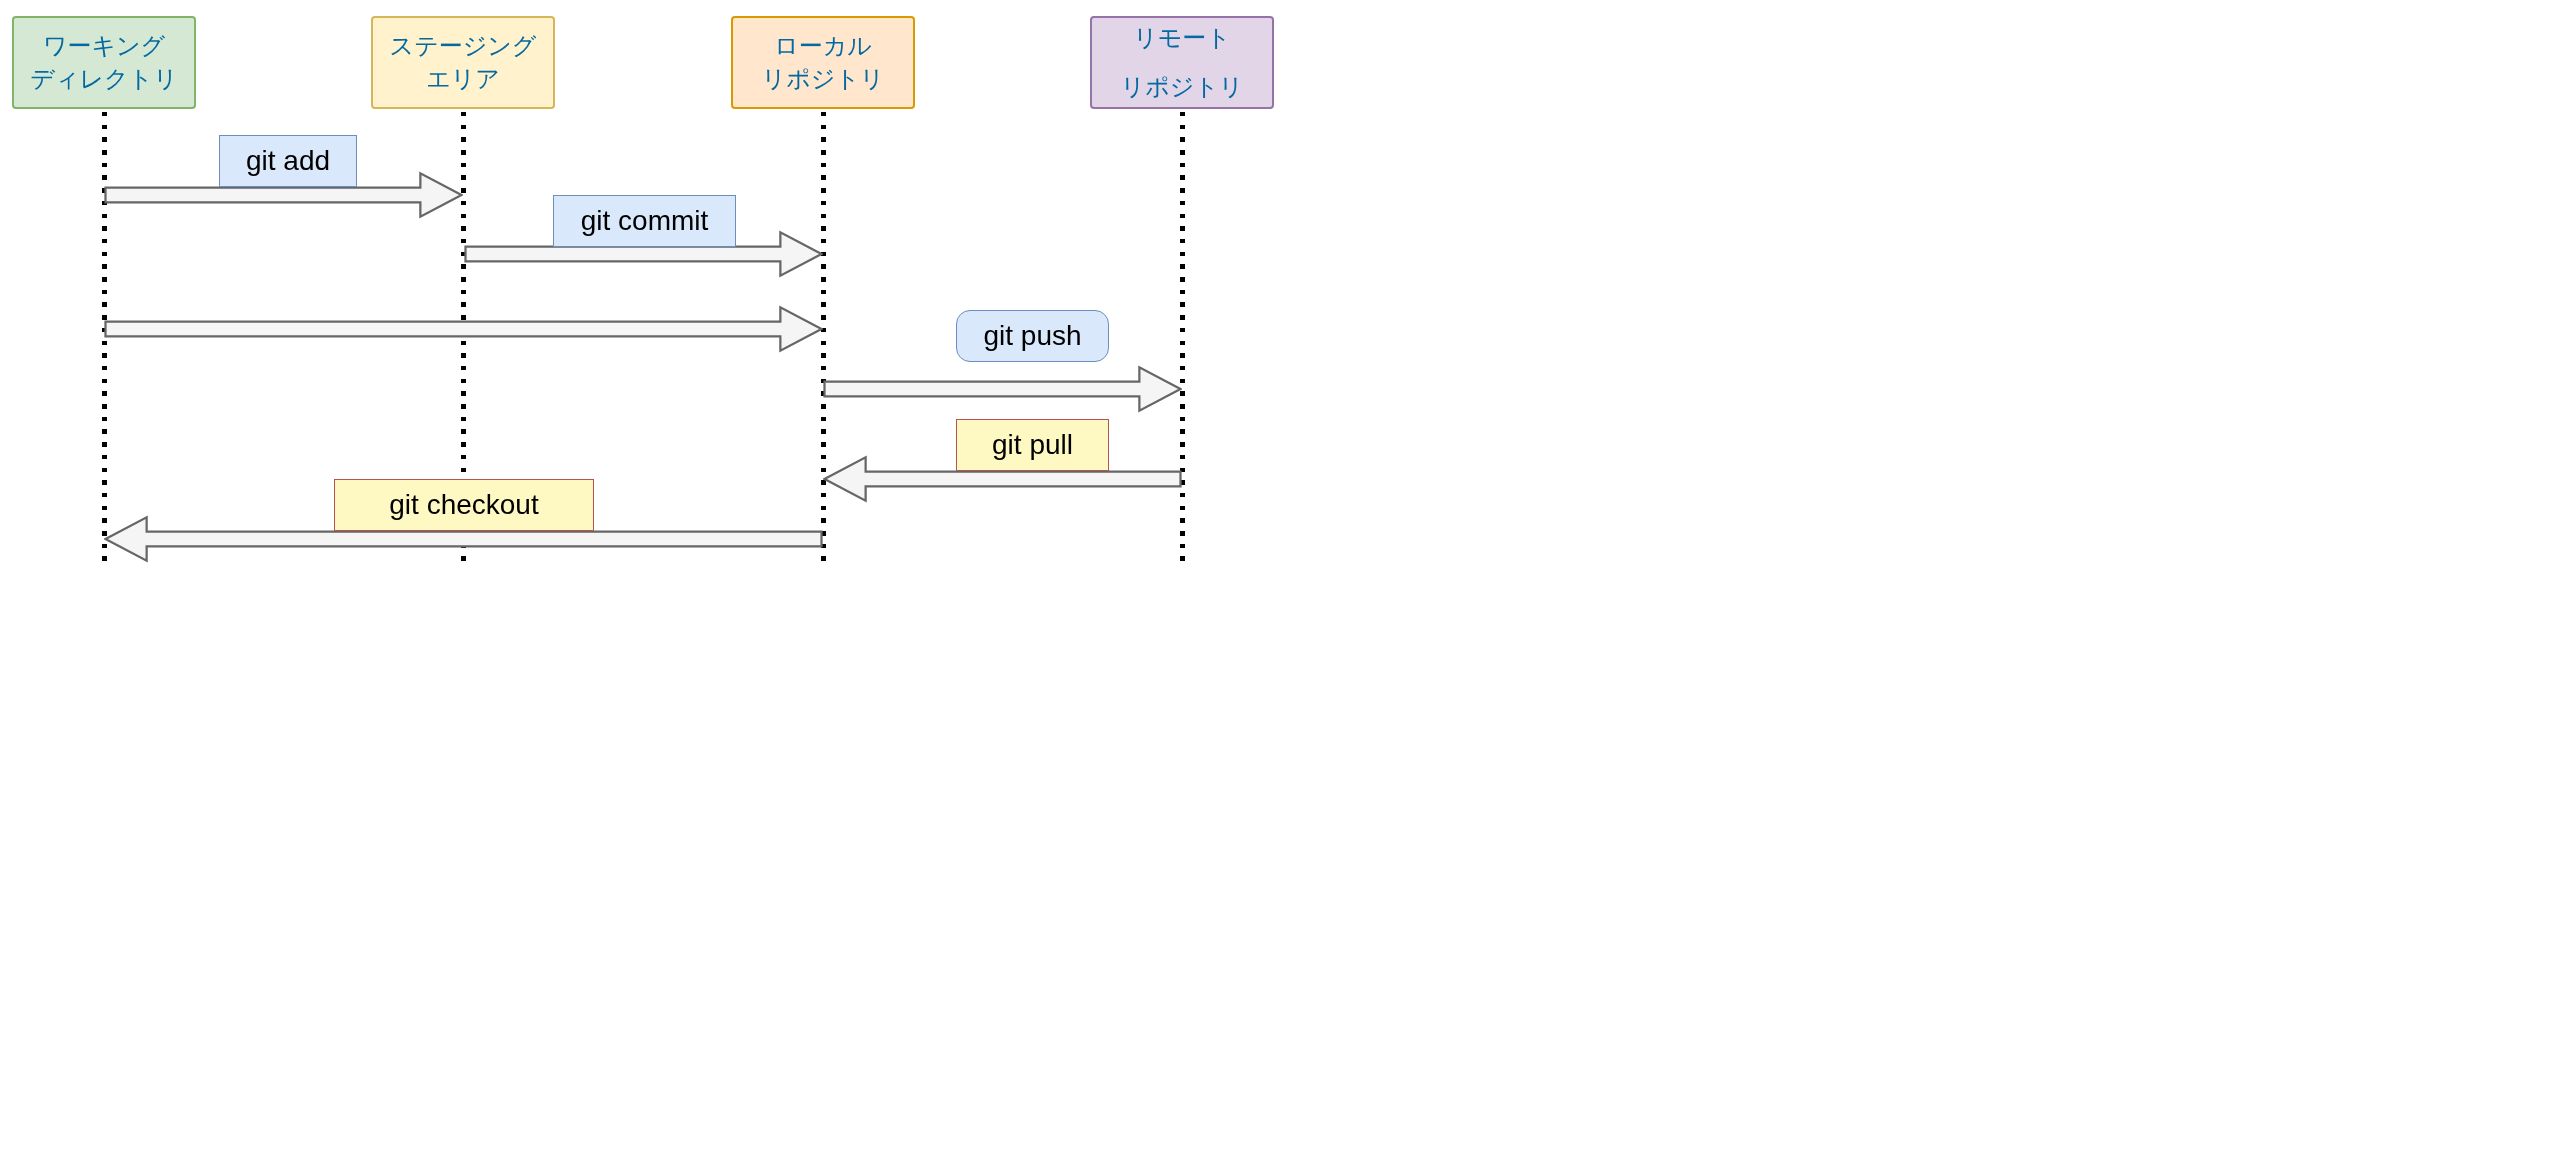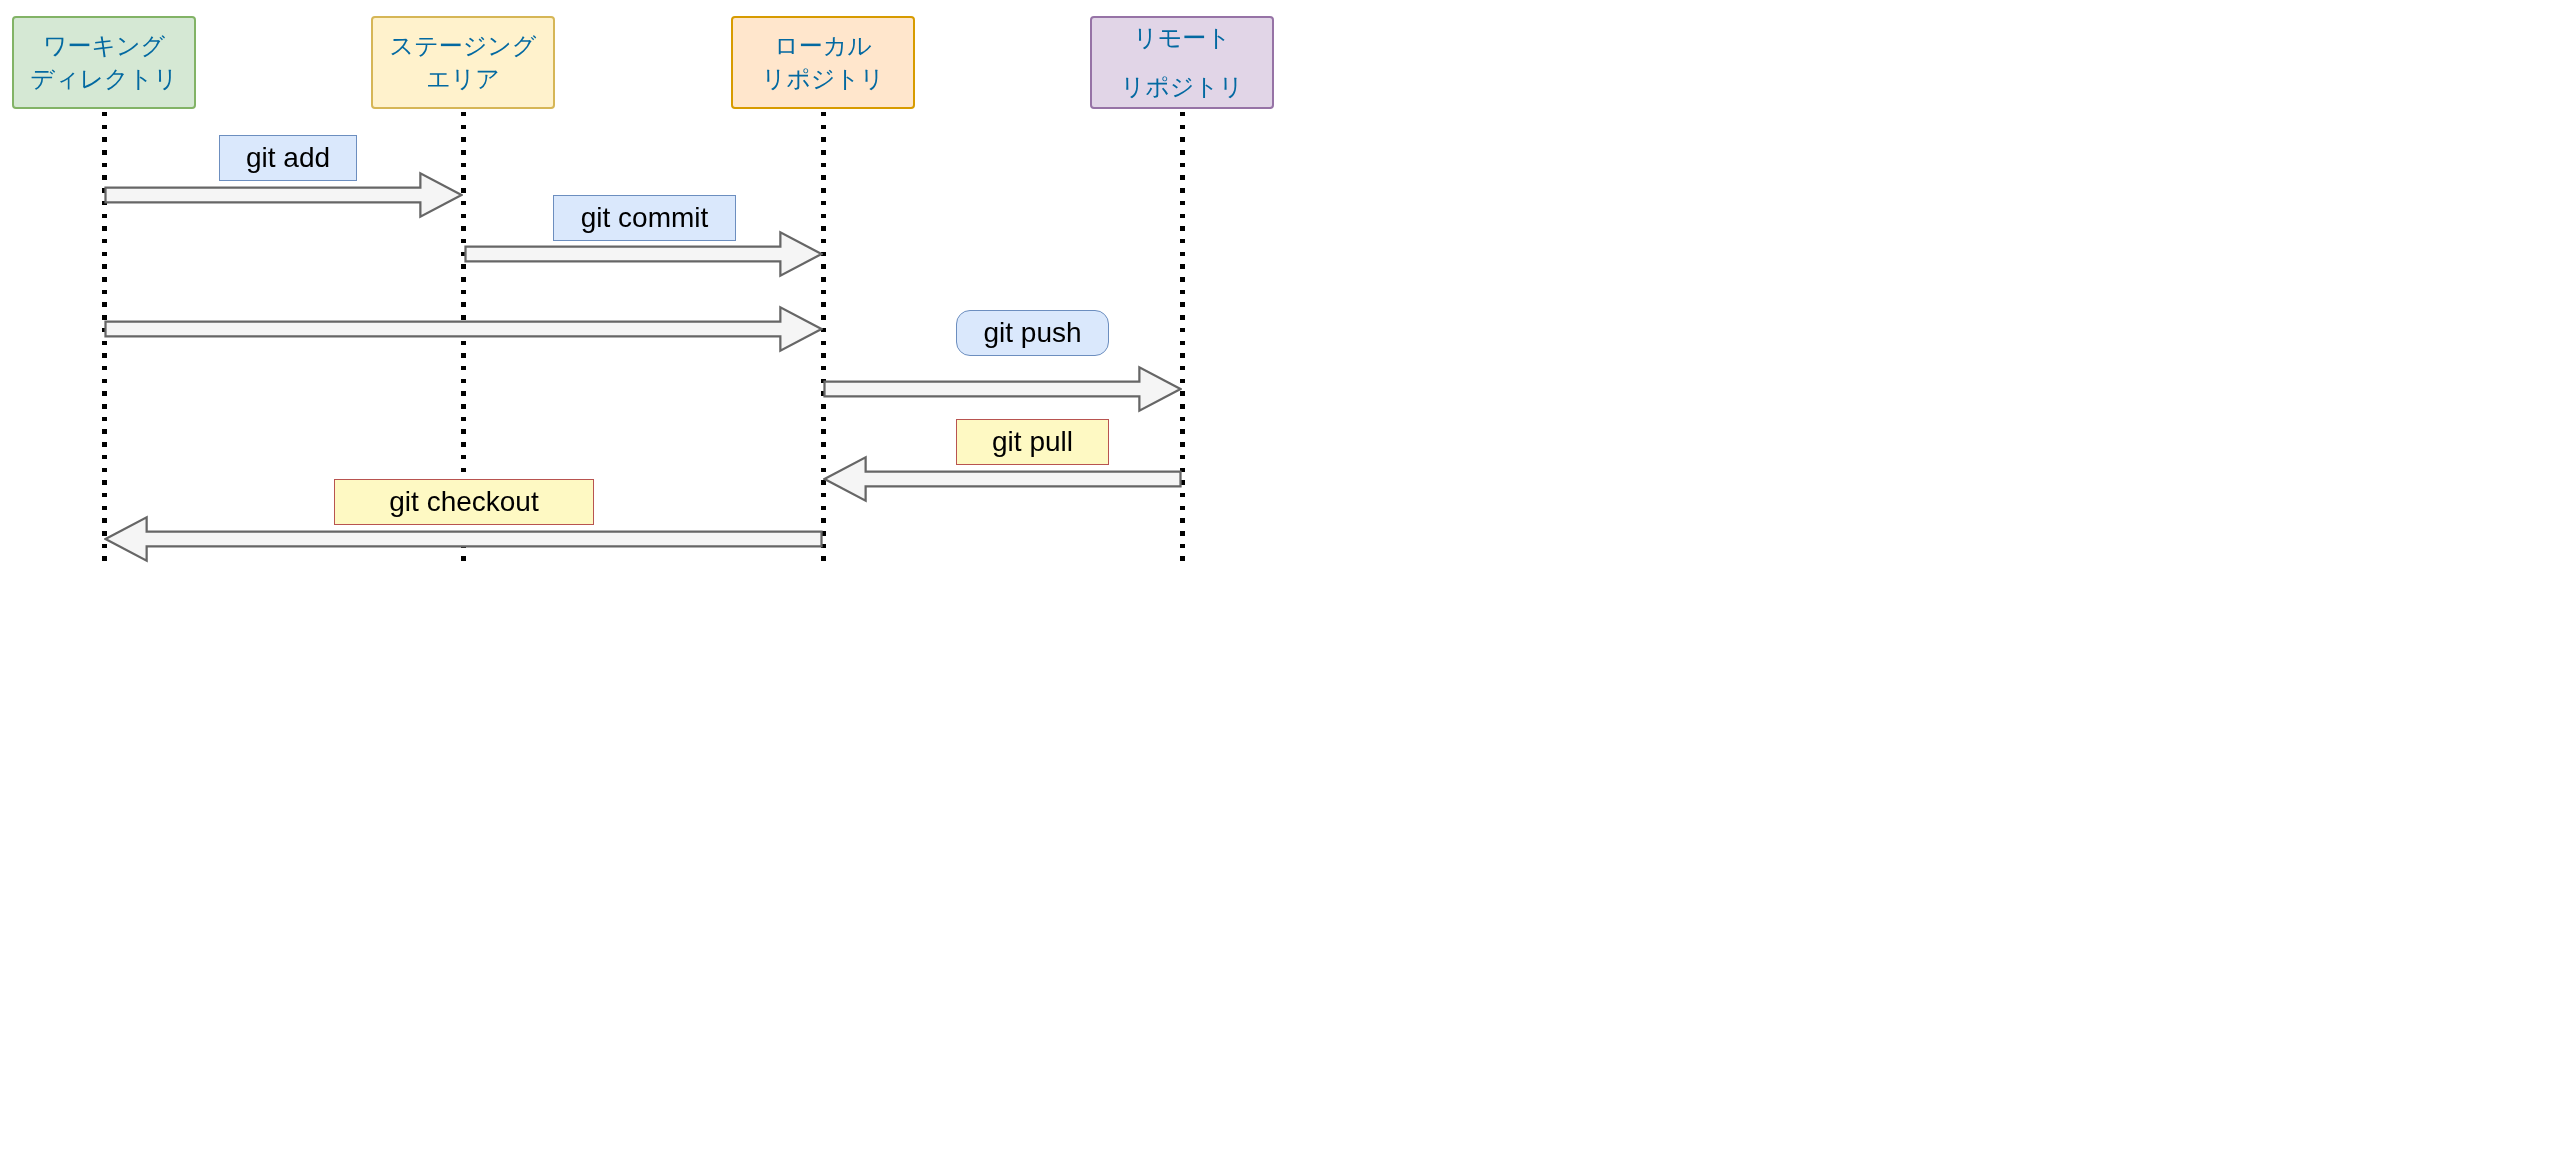--- a/index.html
+++ b/index.html
@@ -24,21 +24,21 @@
   
   .lifeline{
     position:absolute;top:112px;width:4.5px;height:455px;
     background:repeating-linear-gradient(to bottom,#000000 0px,#000000 4.5px,transparent 4.5px,transparent 12.7px);
   }
   
   .arrow{position:absolute;display:block;}
   .arrow polygon{fill:#f5f5f5;stroke:#666666;stroke-width:3;stroke-linejoin:miter;}
   
   .cmd{
-    position:absolute;height:46px;box-sizing:border-box;border:1.5px solid;
+    position:absolute;height:52px;box-sizing:border-box;border:1.5px solid;
     display:flex;align-items:center;justify-content:center;
     font-size:28px;color:#000;white-space:nowrap;text-align:center;
   }
   .cmd-blue{background:#dae8fc;border-color:#6c8ebf;}
   .cmd-red {background:#fef9c3;border-color:#b85450;}
 </style>
 </head>
 <body>
 
 <div class="canvas">

